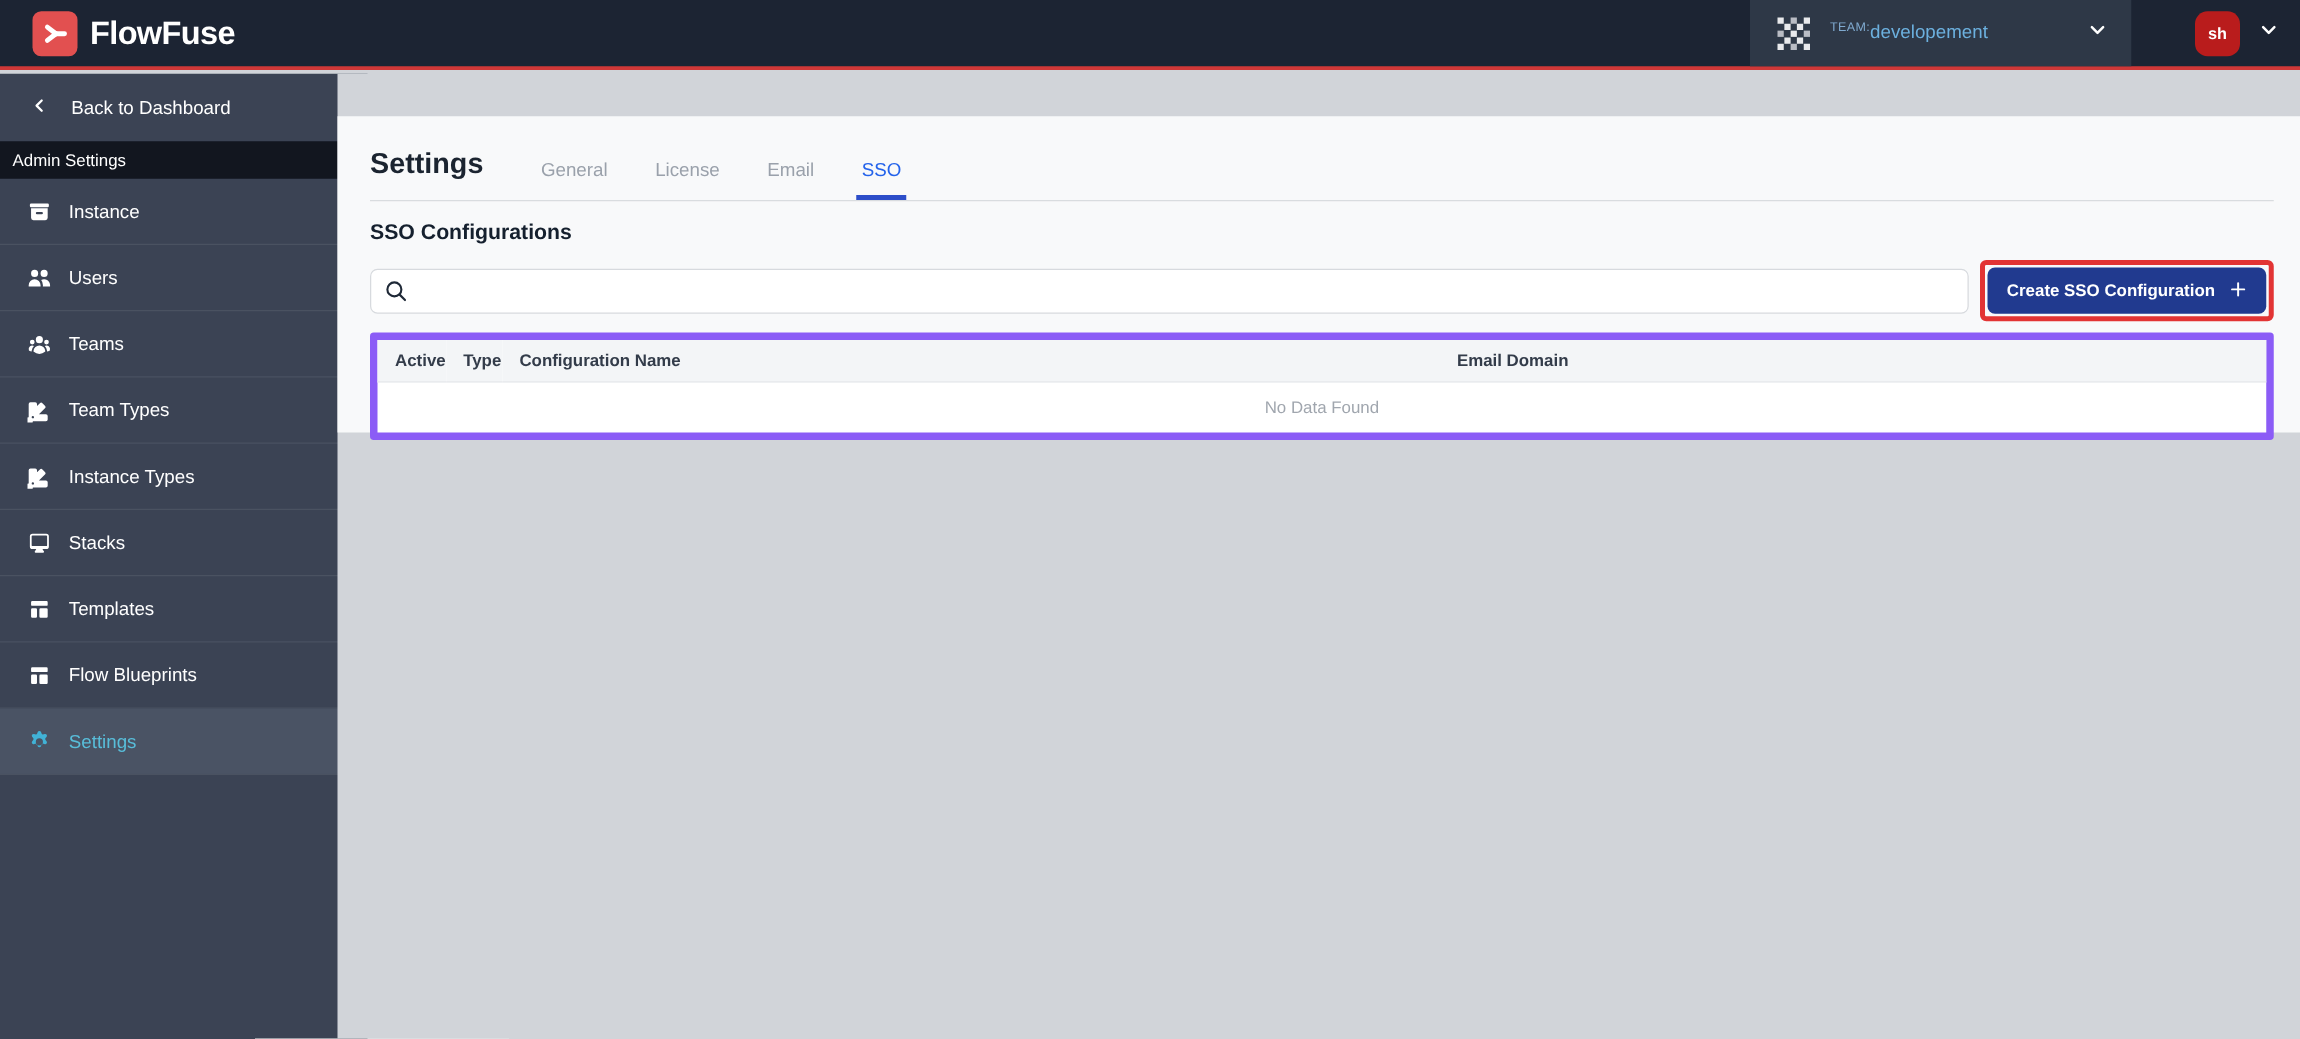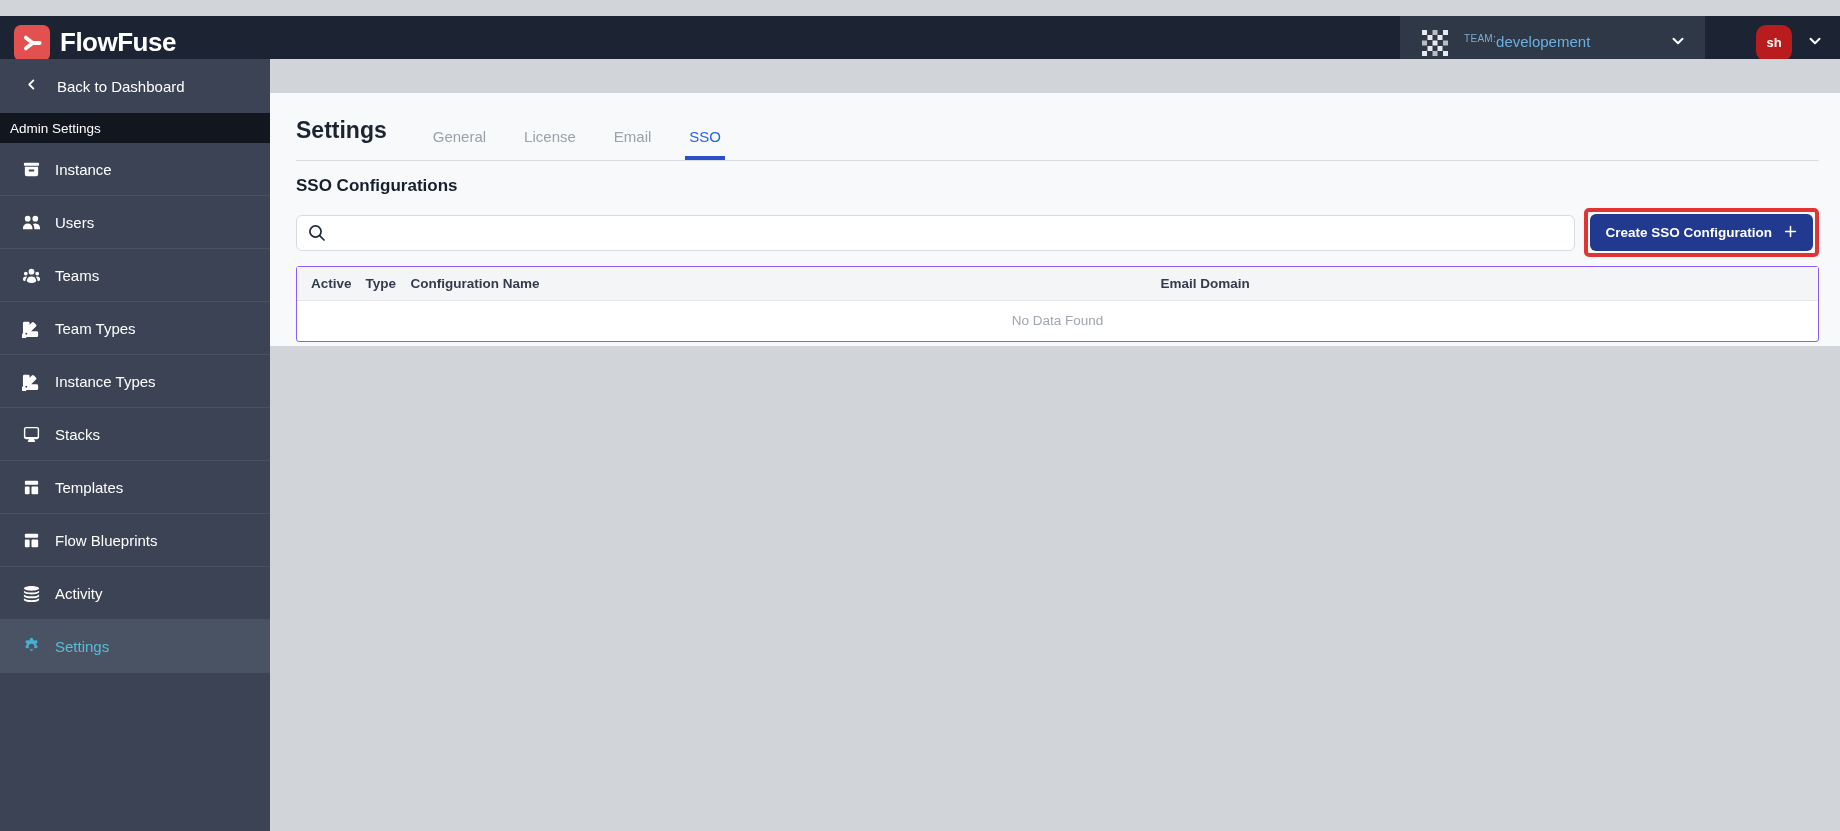--- a/index.html
+++ b/index.html
@@ -1,22 +1,22 @@
 <!DOCTYPE html>
 <html><head>
 <meta charset="utf-8">
 <style>
   * { margin:0; padding:0; box-sizing:border-box; }
   html,body { width:1840px; height:831px; }
   body { font-family:"Liberation Sans", sans-serif; }
   .root { position:relative; width:1840px; height:831px; background:#d1d4d9; overflow:hidden; }
 
   
-  .header { position:absolute; top:16px; left:0; right:0; height:56px; background:#1c2433;
-            border-bottom:3px solid #cf3838; display:flex; align-items:center; padding-left:14px; }
+  .header { position:absolute; top:0; left:0; right:0; height:56px; background:#1c2433;
+            border-bottom:3px solid #cf3838; display:flex; align-items:center; padding-left:26px; }
   .brand { display:flex; align-items:center; gap:10px; }
   .brand-logo { width:36px; height:36px; background:#e25050; border-radius:7px;
                 display:flex; align-items:center; justify-content:center; }
   .brand-name { color:#ffffff; font-size:26px; font-weight:700; letter-spacing:-0.5px; }
   .header-right { margin-left:auto; display:flex; align-items:stretch; height:100%; }
   .team-selector { width:305px; background:#2e3847; display:flex; align-items:center;
                    padding:0 18px; gap:12px; cursor:pointer; }
   .identicon { width:34px; height:34px; border-radius:5px; overflow:hidden; flex:0 0 auto; }
   .team-text { display:flex; line-height:1.25; }
   .team-label { color:#7fa9cf; font-size:10px; letter-spacing:0.3px; }
@@ -55,21 +55,21 @@
   .search-row { display:flex; align-items:center; }
   .search-box { position:relative; flex:1; }
   .search-input { width:100%; height:36px; border:1px solid #d7dade; border-radius:6px;
                   background:#ffffff; padding:0 12px 0 40px; font-size:14px;
                   font-family:"Liberation Sans",sans-serif; outline:none; color:#333; }
   .search-icon { position:absolute; left:11px; top:8px; }
   .annotation-highlight { border:4px solid #e23434; border-radius:5px; padding:2px; margin-left:9px; }
   .create-btn { height:37px; background:#213a8f; border:none; border-radius:6px; color:#ffffff;
                 font-weight:700; font-size:13.5px; font-family:"Liberation Sans",sans-serif;
                 padding:0 15px; display:flex; align-items:center; gap:11px; cursor:pointer; }
-  .table-wrap { margin-top:9px; border:1px solid #8b5cf6; border-radius:3px; background:#ffffff; }
+  .table-wrap { margin-top:9px; border:6px solid #8b5cf6; border-radius:3px; background:#ffffff; }
   table { width:100%; border-collapse:collapse; }
   thead tr { background:#f3f5f7; }
   th { text-align:left; font-size:13.5px; font-weight:700; color:#333c4a;
        padding:9px 0 9px 14px; border-bottom:1px solid #e6e8eb; }
   .empty-cell { text-align:center; color:#a0a6ae; font-size:13.5px; padding:12px 0 13px; }
 </style>
 </head>
 <body>
 
 <div class="root">
@@ -181,29 +181,20 @@
         <svg class="icon-white" width="19" height="19" viewBox="0 0 20 20">
             <path d="M3 4a1 1 0 011-1h12a1 1 0 011 1v2a1 1 0 01-1 1H4a1 1 0 01-1-1V4zM3 10a1 1 0 011-1h3a1 1 0 011 1v6a1 1 0 01-1 1H4a1 1 0 01-1-1v-6zM11 9a1 1 0 00-1 1v6a1 1 0 001 1h5a1 1 0 001-1v-6a1 1 0 00-1-1h-5z"></path>
           </svg>
         <span>Templates</span>
       </div>
       <div class="nav-item">
         <svg class="icon-white" width="19" height="19" viewBox="0 0 20 20">
             <path d="M3 4a1 1 0 011-1h12a1 1 0 011 1v2a1 1 0 01-1 1H4a1 1 0 01-1-1V4zM3 10a1 1 0 011-1h3a1 1 0 011 1v6a1 1 0 01-1 1H4a1 1 0 01-1-1v-6zM11 9a1 1 0 00-1 1v6a1 1 0 001 1h5a1 1 0 001-1v-6a1 1 0 00-1-1h-5z"></path>
           </svg>
         <span>Flow Blueprints</span>
-      </div>
-      <div class="nav-item">
-        <svg class="icon-white" width="19" height="19" viewBox="0 0 20 20">
-            <path d="M10 2C5.58 2 2 3.12 2 4.5S5.58 7 10 7s8-1.12 8-2.5S14.42 2 10 2z"></path>
-            <path d="M2 6.5v2C2 9.88 5.58 11 10 11s8-1.12 8-2.5v-2C18 7.88 14.42 9 10 9S2 7.88 2 6.5z"></path>
-            <path d="M2 10.5v2C2 13.88 5.58 15 10 15s8-1.12 8-2.5v-2c0 1.38-3.58 2.5-8 2.5s-8-1.12-8-2.5z"></path>
-            <path d="M2 14.5v2C2 17.88 5.58 19 10 19s8-1.12 8-2.5v-2c0 1.38-3.58 2.5-8 2.5s-8-1.12-8-2.5z"></path>
-          </svg>
-        <span>Activity</span>
       </div>
       <div class="nav-item active">
         <svg class="icon-white" width="19" height="19" viewBox="0 0 20 20">
             <path fill-rule="evenodd" d="M8.6 1.7a1.5 1.5 0 012.8 0l.35 1.02a1.5 1.5 0 001.85.95l1.04-.3a1.5 1.5 0 011.4 2.43l-.7.8a1.5 1.5 0 000 2.08l.7.8a1.5 1.5 0 01-1.4 2.43l-1.04-.3a1.5 1.5 0 00-1.85.95l-.35 1.02a1.5 1.5 0 01-2.8 0l-.35-1.02a1.5 1.5 0 00-1.85-.95l-1.04.3a1.5 1.5 0 01-1.4-2.43l.7-.8a1.5 1.5 0 000-2.08l-.7-.8a1.5 1.5 0 011.4-2.43l1.04.3a1.5 1.5 0 001.85-.95L8.6 1.7zM10 13a3 3 0 100-6 3 3 0 000 6z" clip-rule="evenodd"></path>
           </svg>
         <span>Settings</span>
       </div>
     </div>
   </div>
 

